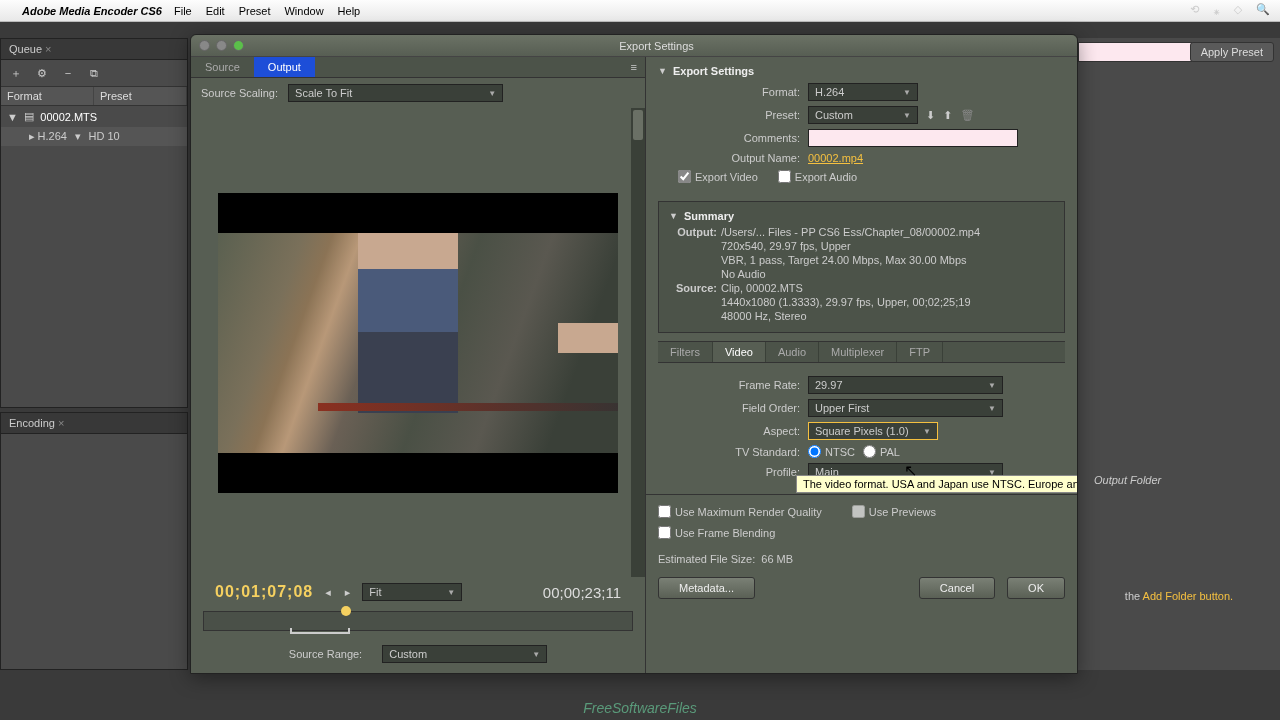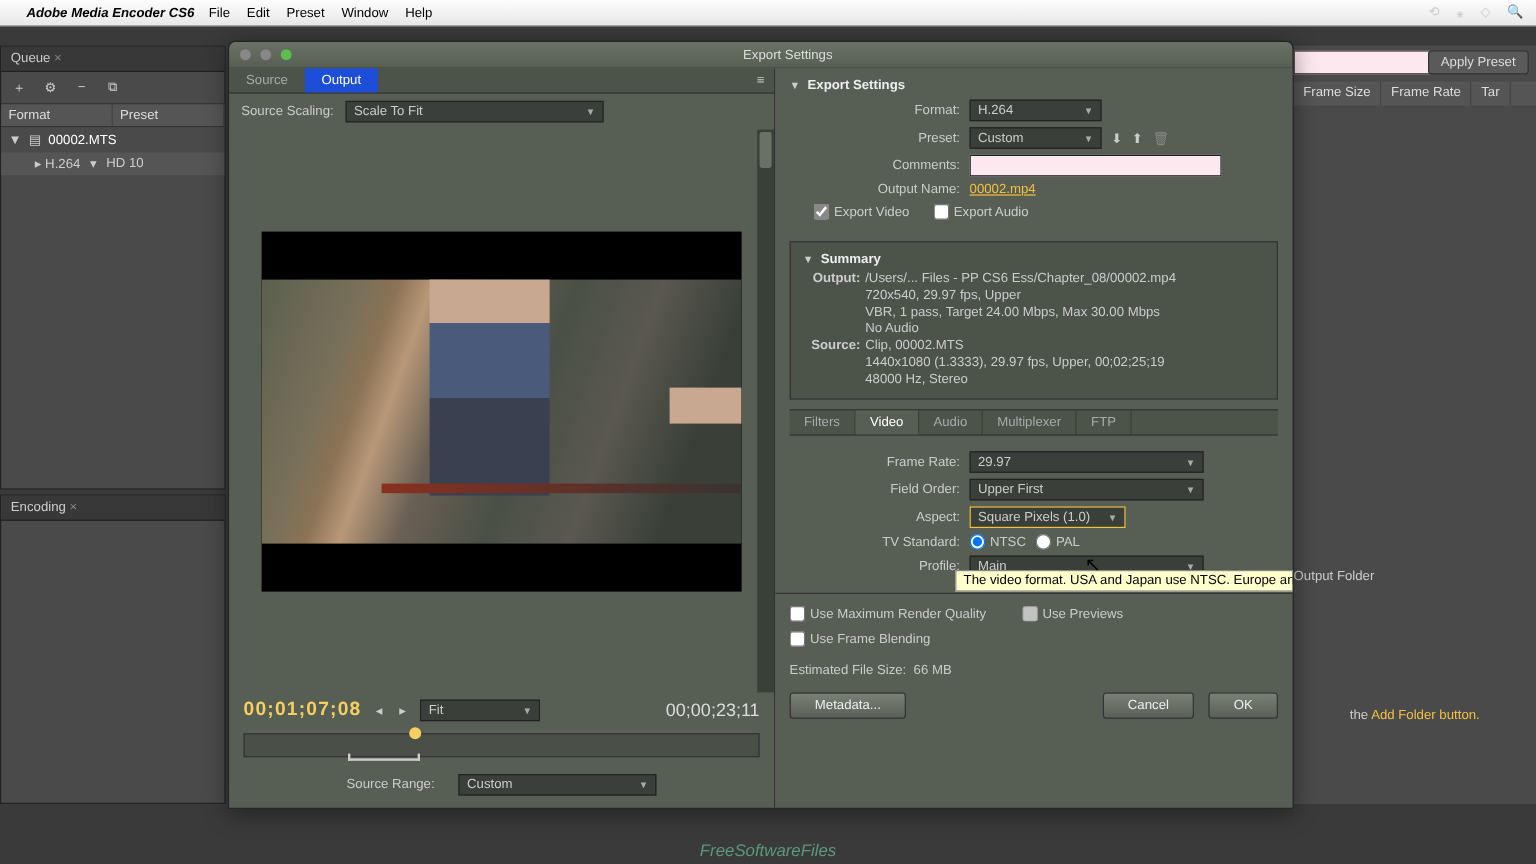--- a/index.html
+++ b/index.html
@@ -37,21 +37,21 @@
 .src-tabs .menu-ico{padding:4px 8px;color:#ccc;}
 .scaling-row{padding:6px 10px;display:flex;align-items:center;gap:10px;}
 .dropdown{background:#3a4039;border:1px solid #222;padding:2px 6px;display:flex;align-items:center;justify-content:space-between;min-width:100px;cursor:pointer;}
 .dropdown .arrow{font-size:8px;color:#aaa;margin-left:6px;}
 .preview-area{flex:1;display:flex;align-items:center;justify-content:center;padding:10px;position:relative;}
 .preview{width:400px;height:300px;background:#000;position:relative;overflow:hidden;}
 .preview .img{position:absolute;left:0;top:40px;right:0;bottom:40px;background:linear-gradient(110deg,#5a6050 0%,#7a705a 18%,#8b7355 24%,#b89878 30%,#6a6055 40%,#4a5045 55%,#5a5850 70%,#3a4038 85%);}
 .preview .person{position:absolute;left:140px;top:40px;width:100px;height:180px;background:linear-gradient(#c8a890 0%,#c8a890 20%,#4a5a7a 20%,#4a5a7a 55%,#3a4050 55%);}
 .preview .arm{position:absolute;left:340px;top:130px;width:60px;height:30px;background:#c8a890;}
 .preview .tool{position:absolute;left:100px;top:210px;width:320px;height:8px;background:linear-gradient(90deg,#8a3020,#333);}
-.time-row{padding:6px 12px;display:flex;align-items:center;gap:10px;}
+.time-row{padding:6px 24px;display:flex;align-items:center;gap:10px;}
 .timecode{color:#f5d060;font-size:16px;font-weight:bold;letter-spacing:1px;}
 .time-row .flex{flex:1;}
 .time-row .dur{color:#ddd;font-size:15px;}
 .play-ico{color:#ccc;cursor:pointer;padding:0 2px;}
 .timeline{padding:4px 12px 8px;}
 .track{height:20px;background:#4a5048;border:1px solid #333;position:relative;}
 .track .marker{position:absolute;top:-6px;left:32%;width:10px;height:10px;background:#f5d060;border-radius:50%;}
 .track .range{position:absolute;bottom:-4px;left:20%;width:14%;height:6px;border-left:2px solid #ccc;border-right:2px solid #ccc;border-bottom:2px solid #ccc;}
 .range-row{padding:6px 12px 10px;display:flex;align-items:center;justify-content:center;gap:20px;}
 .right-pane{flex:1;background:#575e53;display:flex;flex-direction:column;overflow:hidden;}
@@ -88,21 +88,21 @@
 .bottom-opts .chk{margin:4px 0;}
 .est-row{padding:4px 12px;color:#ccc;}
 .btn-row{display:flex;justify-content:flex-end;gap:12px;padding:8px 12px 12px;align-items:center;}
 .btn{background:linear-gradient(#7a8075,#5a6055);border:1px solid #333;border-radius:3px;padding:4px 20px;color:#eee;cursor:pointer;text-align:center;}
 .btn.meta{margin-right:auto;}
 .right-bg{position:absolute;left:1078px;top:38px;right:0;bottom:50px;background:#4a4a4a;}
 .apply-preset{position:absolute;right:6px;top:4px;background:#5a5a5a;border:1px solid #333;border-radius:3px;padding:3px 10px;color:#ddd;}
 .rb-input{position:absolute;left:0;right:88px;top:4px;height:20px;background:#fde8ef;border:1px solid #333;}
 .col-headers{position:absolute;left:0;right:0;top:30px;height:20px;background:#555;display:flex;}
 .col-headers div{padding:3px 8px;border-right:1px solid #444;color:#ddd;}
-.of-label{position:absolute;left:0;top:436px;color:#ccc;}
+.of-label{position:absolute;left:16px;top:436px;color:#ccc;font-style:italic;}
 .of-hint{position:absolute;left:0;right:0;top:552px;text-align:center;color:#ccc;}
 .of-hint .lk{color:#f5c040;}
 .watermark{position:absolute;left:50%;bottom:4px;transform:translateX(-50%);color:#5a9a7a;font-size:14px;font-style:italic;}
 .scrollbar-v{position:absolute;right:0;top:0;bottom:0;width:14px;background:#3a4038;}
 .scrollbar-v .thumb{position:absolute;left:2px;right:2px;top:2px;height:30px;background:#6a7065;border-radius:2px;}
 </style>
 </head>
 <body>
 
 <div class="menubar">
@@ -147,25 +147,20 @@
 
 <div class="panel encoding-panel">
   <div class="panel-tab"><span>Encoding</span> <span style="color:#888">×</span></div>
 </div>
 
 <div class="right-bg">
   <div style="position:relative;height:28px;">
     <div class="rb-input"></div>
     <div class="apply-preset">Apply Preset</div>
   </div>
-  <div class="col-headers">
-    <div>Frame Size</div>
-    <div>Frame Rate</div>
-    <div>Tar</div>
-  </div>
   <div class="of-label">Output Folder</div>
   <div class="of-hint"><span>the </span><span class="lk">Add Folder button.</span></div>
 </div>
 
 <div class="export-window">
   <div class="titlebar">
     <div class="traffic">
       <span></span>
       <span></span>
       <span class="g"></span>

